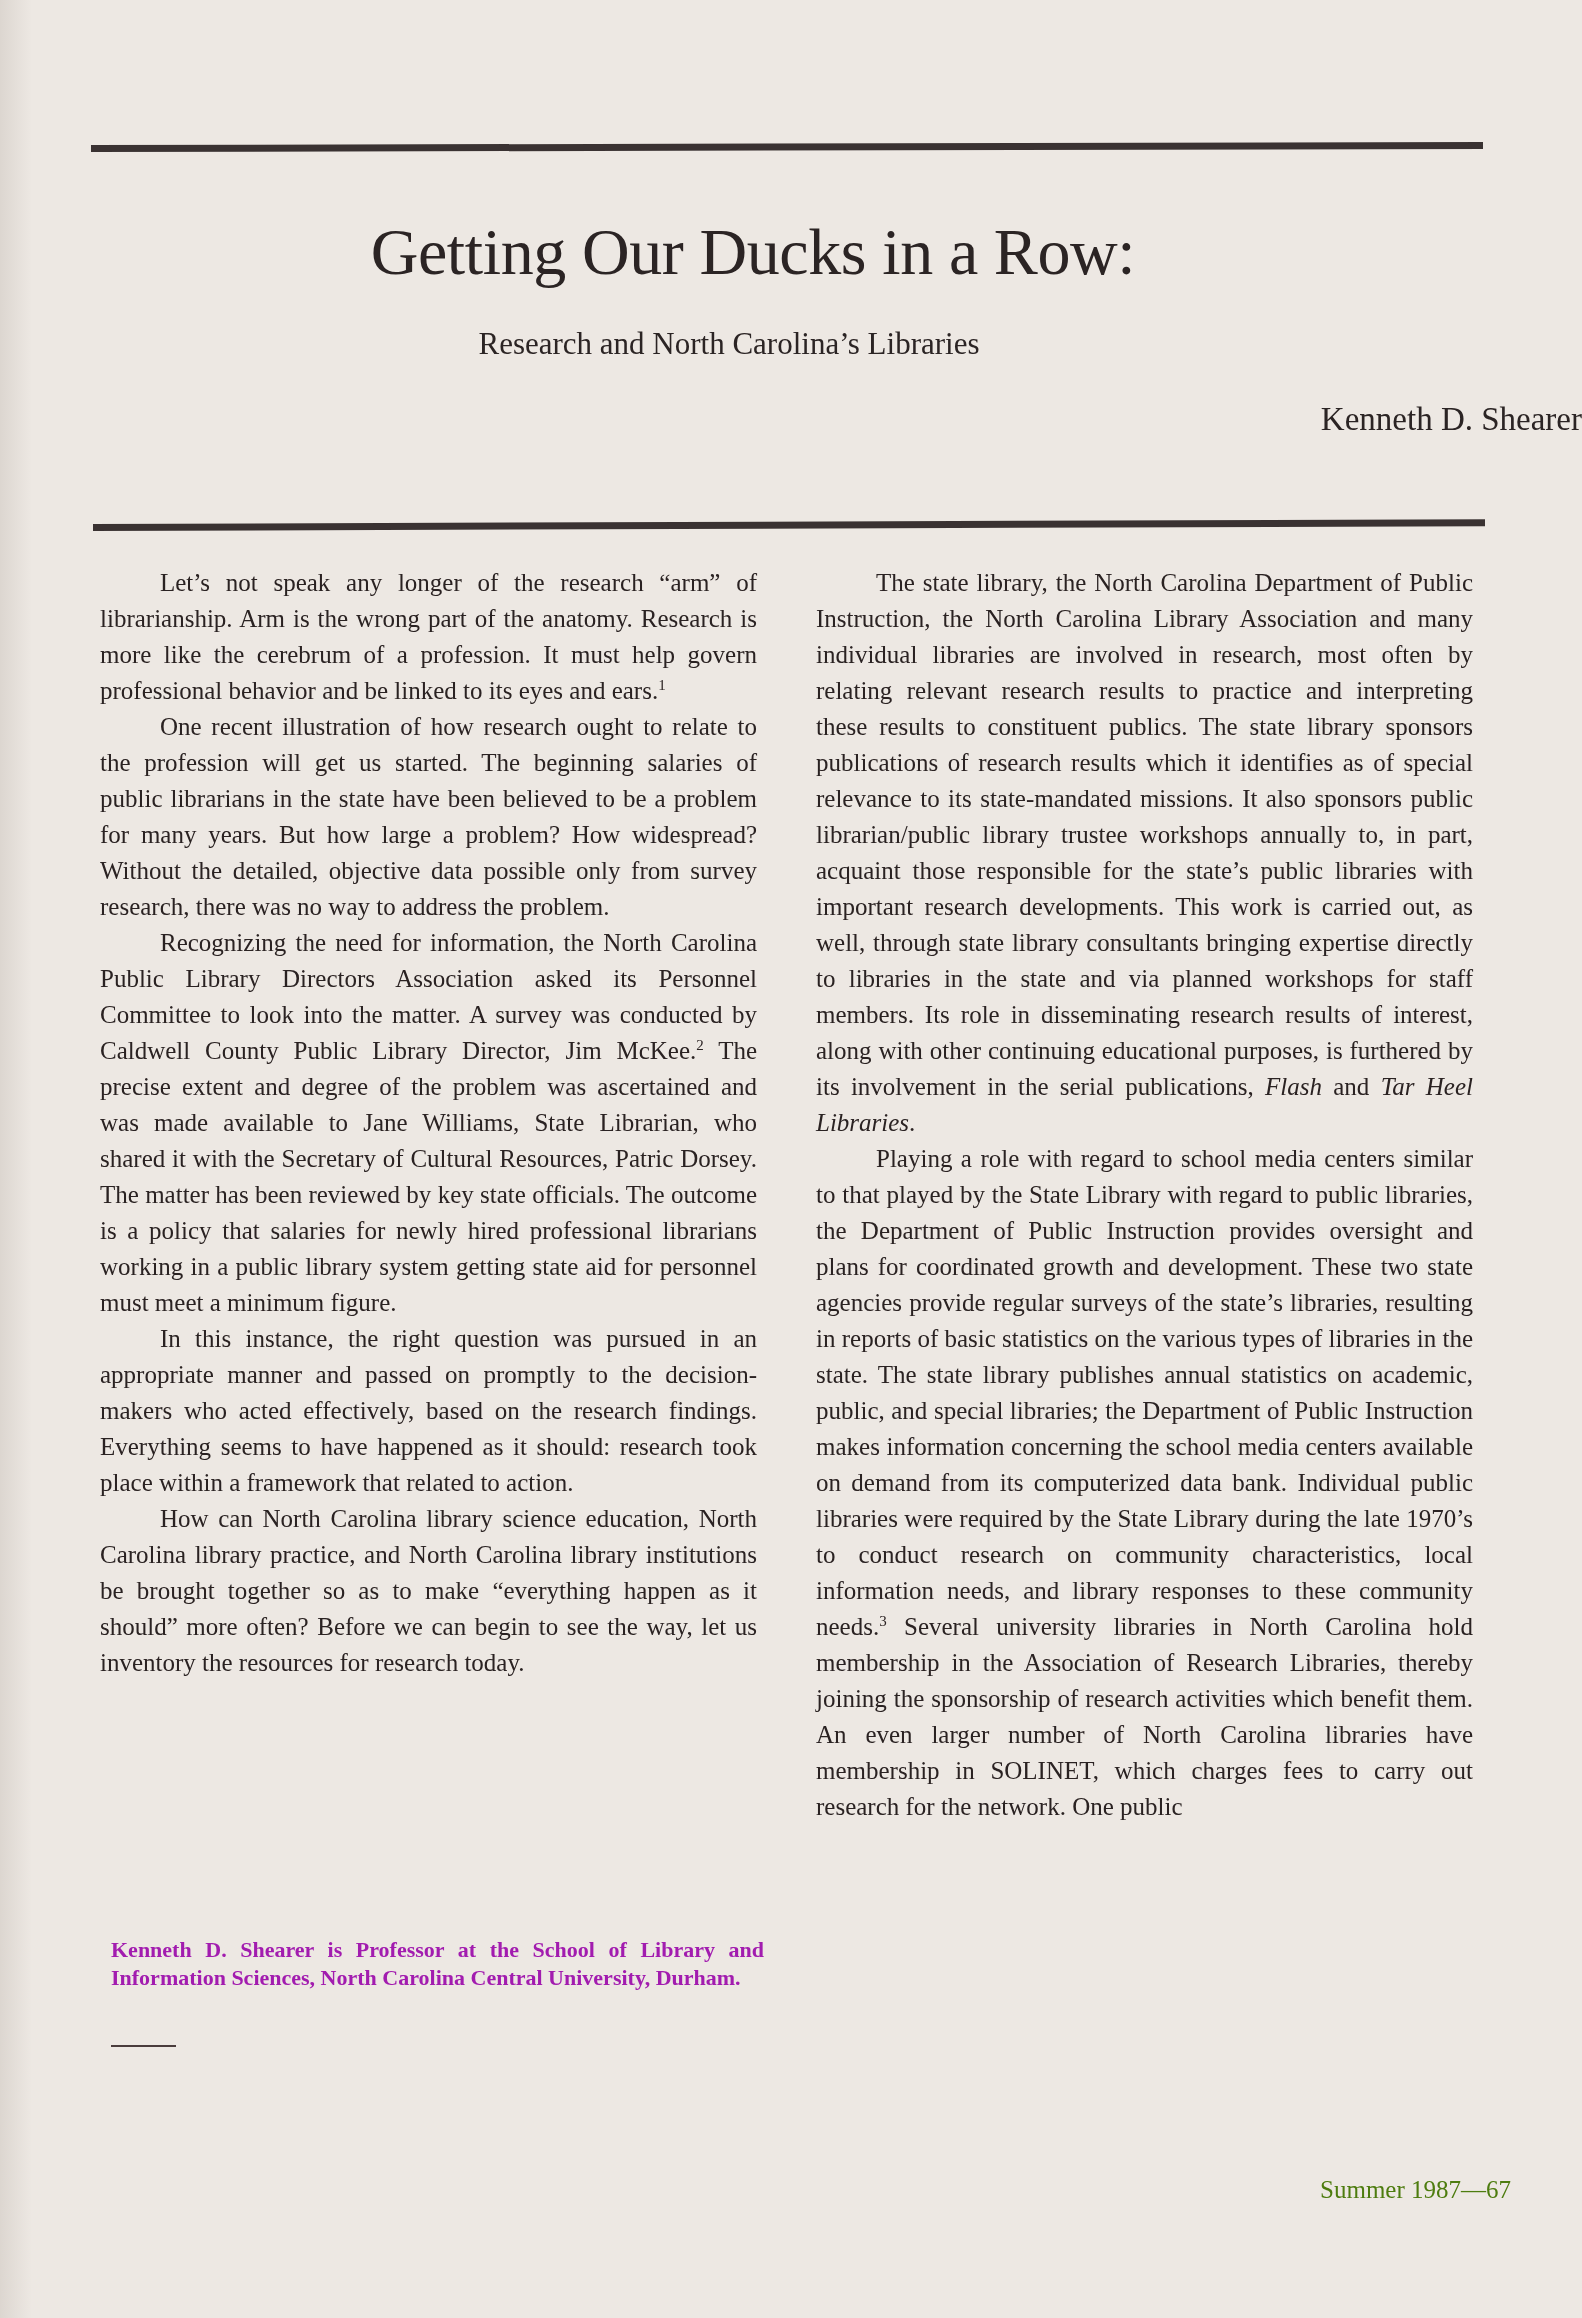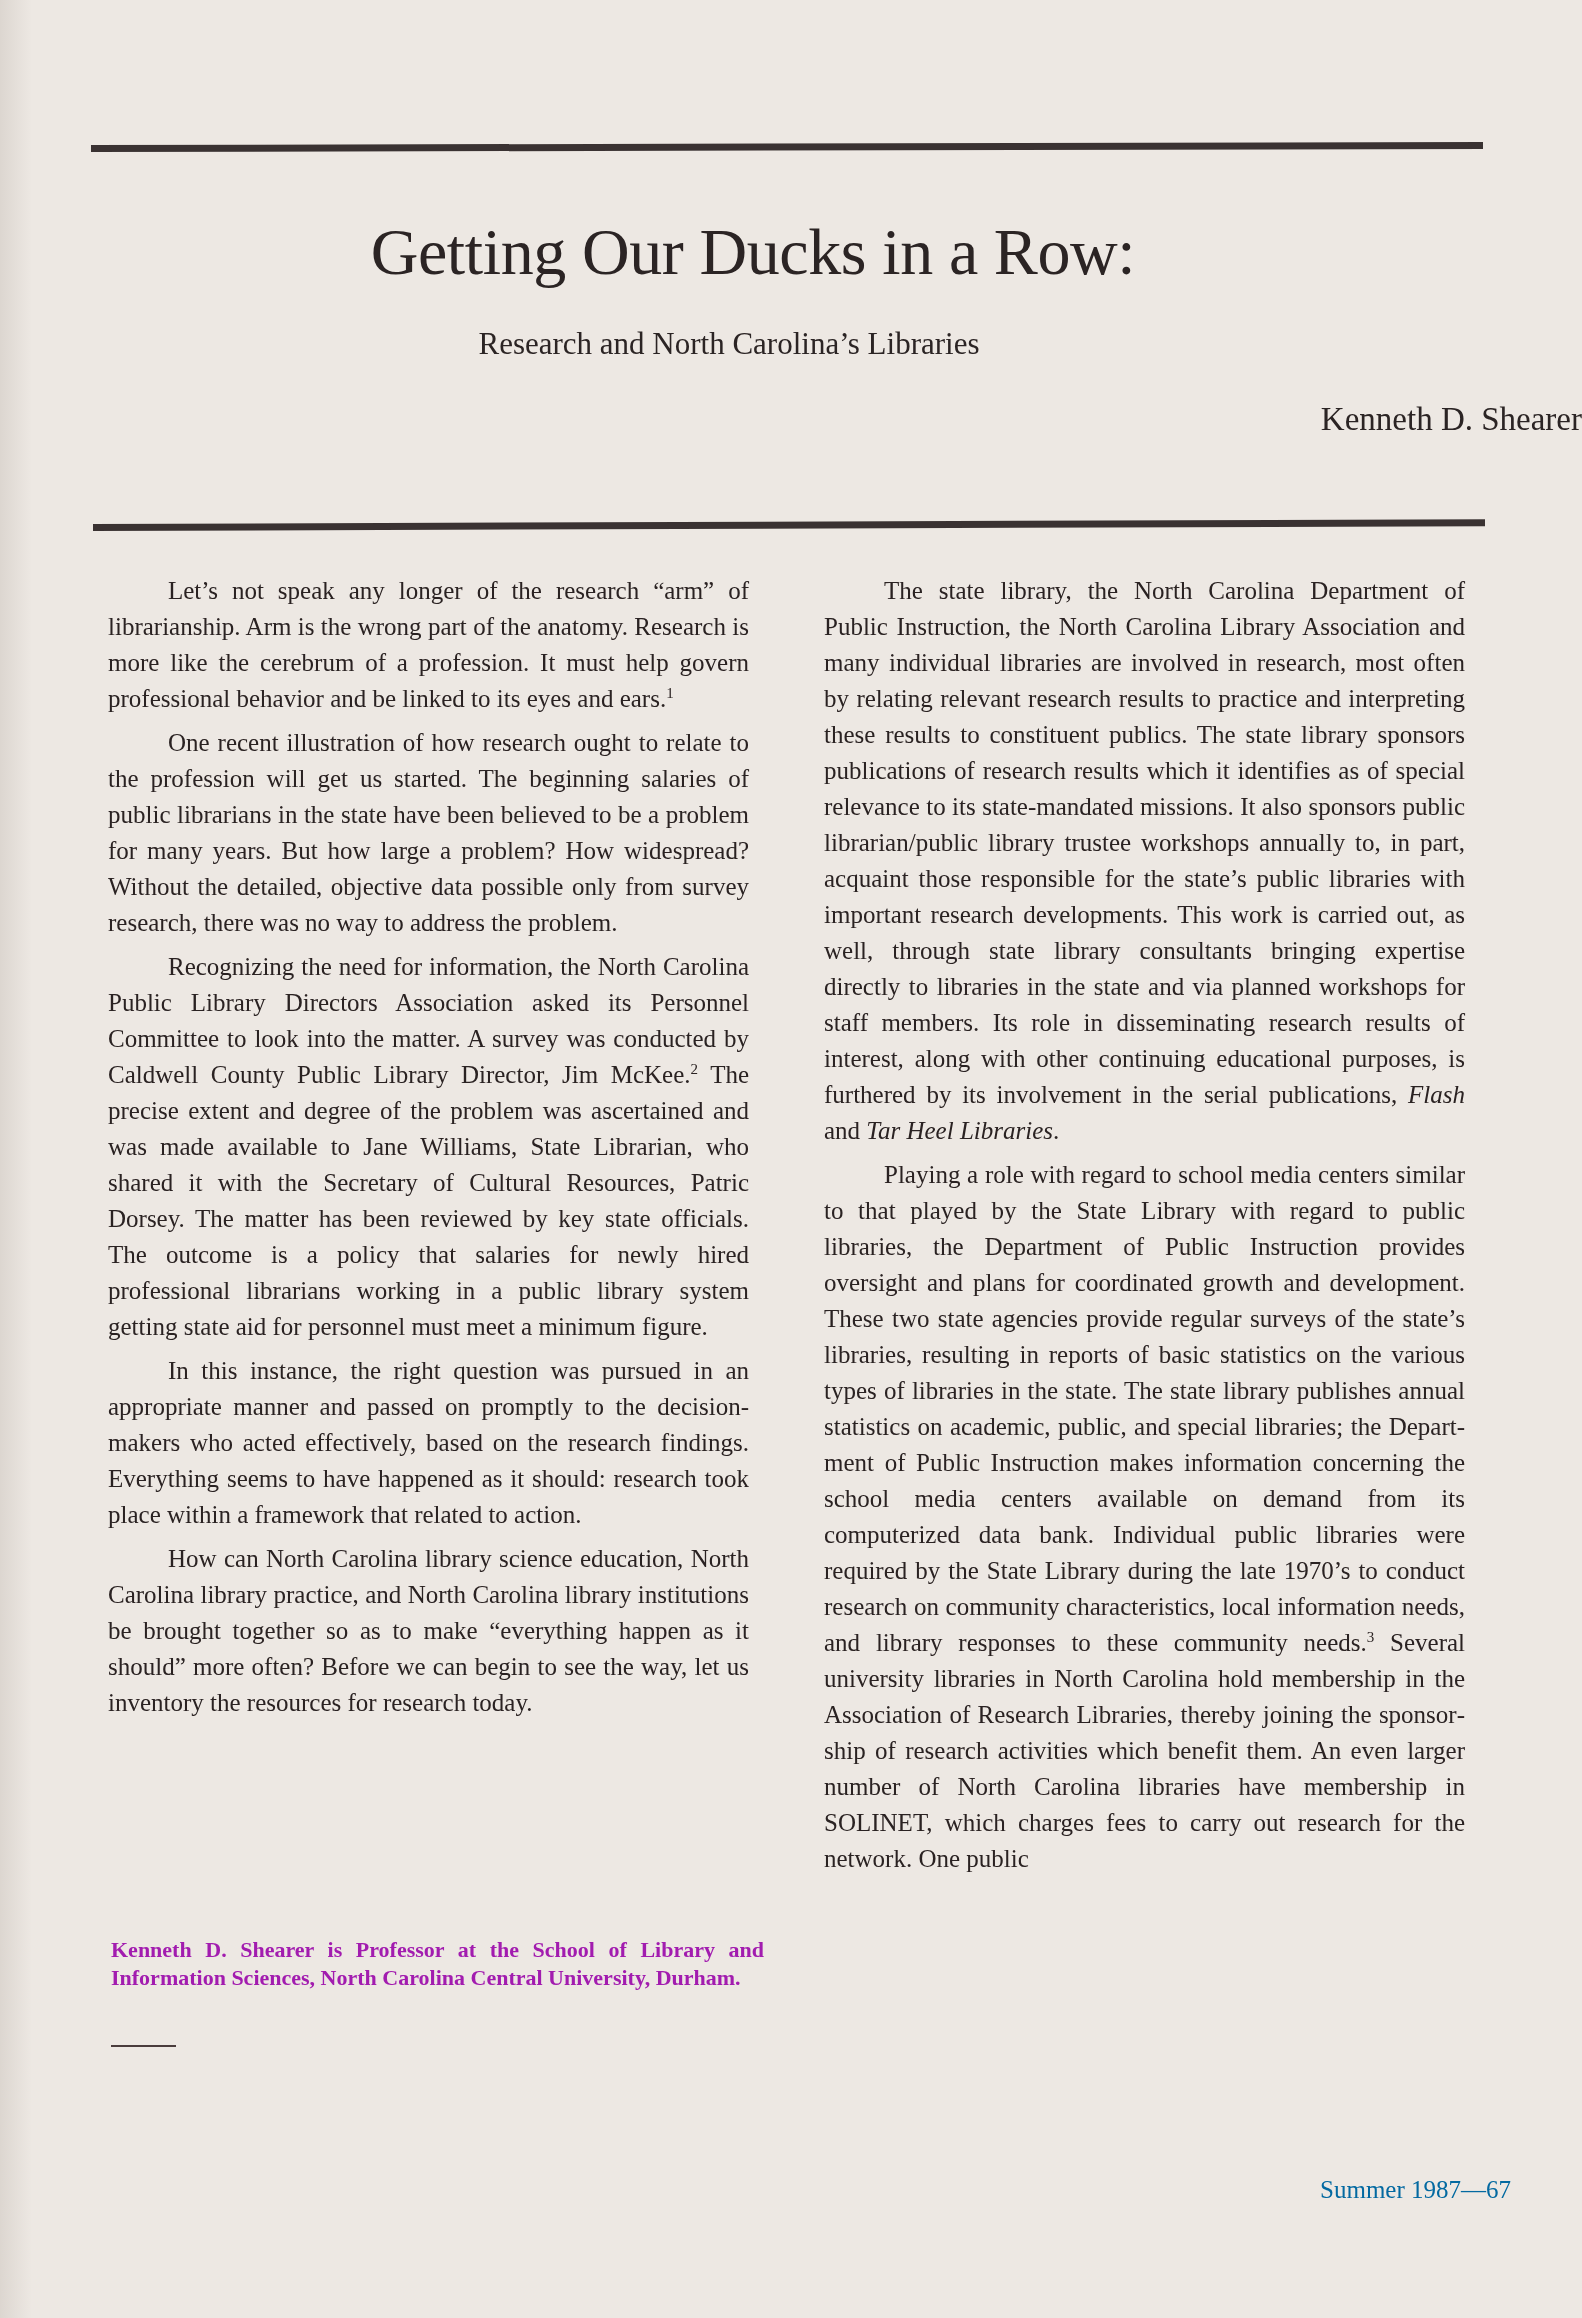--- a/index.html
+++ b/index.html
@@ -82,21 +82,21 @@
     }
     .col-left {
       left: 100px;
       width: 657px;
     }
     .col-right {
       left: 816px;
       width: 657px;
     }
     .column p {
-      margin: 8px;
+      margin: 0;
       text-indent: 60px;
     }
     .column p.first {
       text-indent: 60px;
     }
     sup {
       font-size: 15px;
       line-height: 0;
       vertical-align: 9.5px;
     }
@@ -120,21 +120,21 @@
       color: #a21caf;
     }
     .folio {
       position: absolute;
       left: 1187px;
       top: 2174px;
       width: 324px;
       text-align: right;
       font-size: 25px;
       line-height: 32px;
-      color: #0369a1;
+      color: #4d7c0f;
       padding-right: 0;
     }
     .folio span { display: inline-block; }
     em { font-style: italic; }
   </style>
 </head>
 <body>
 
 <div class="page-shade"></div>
 

